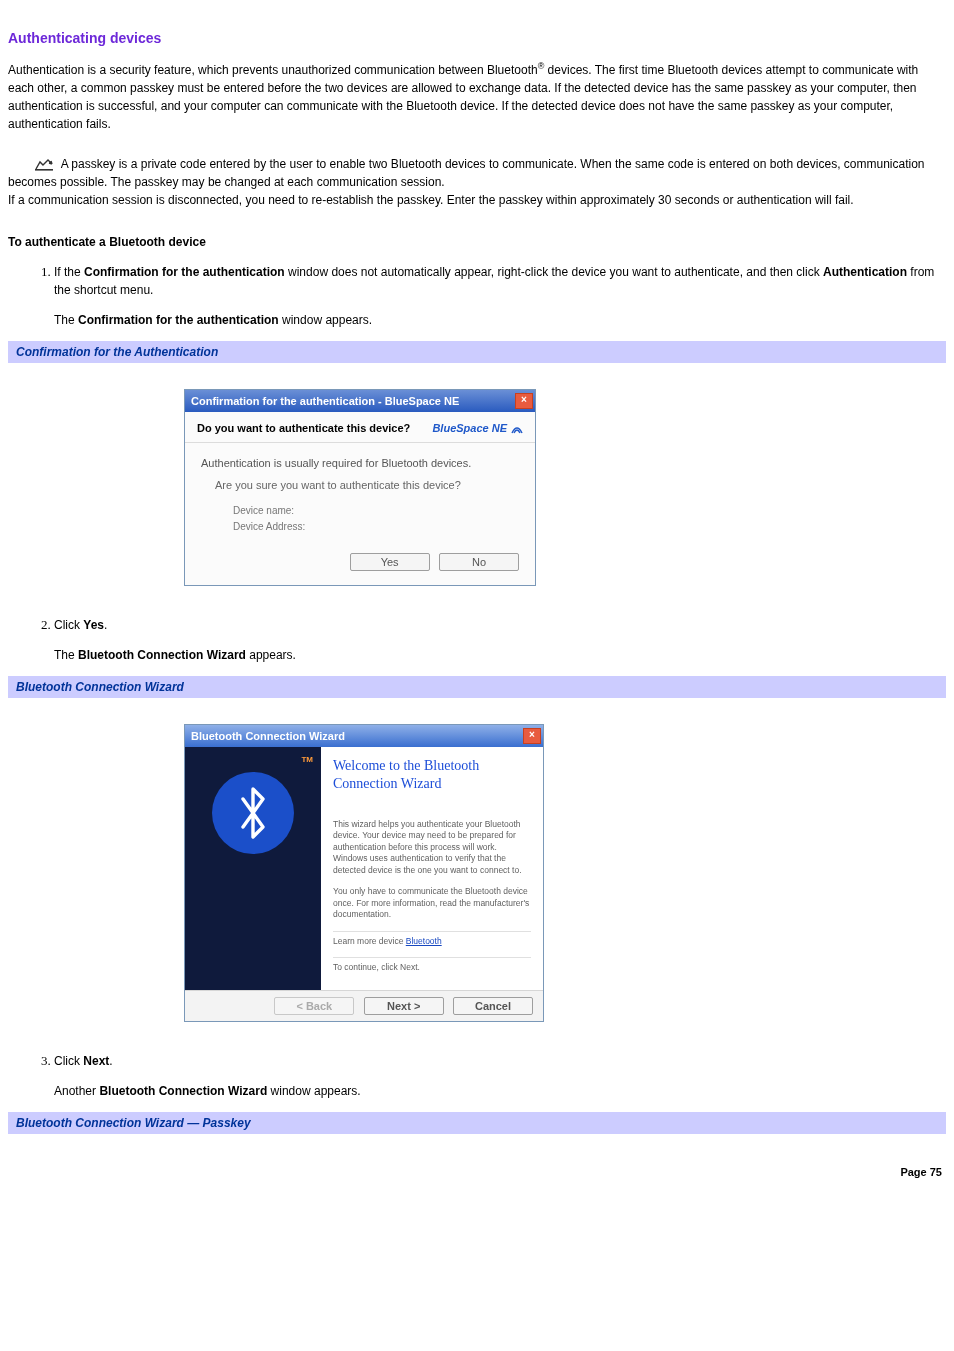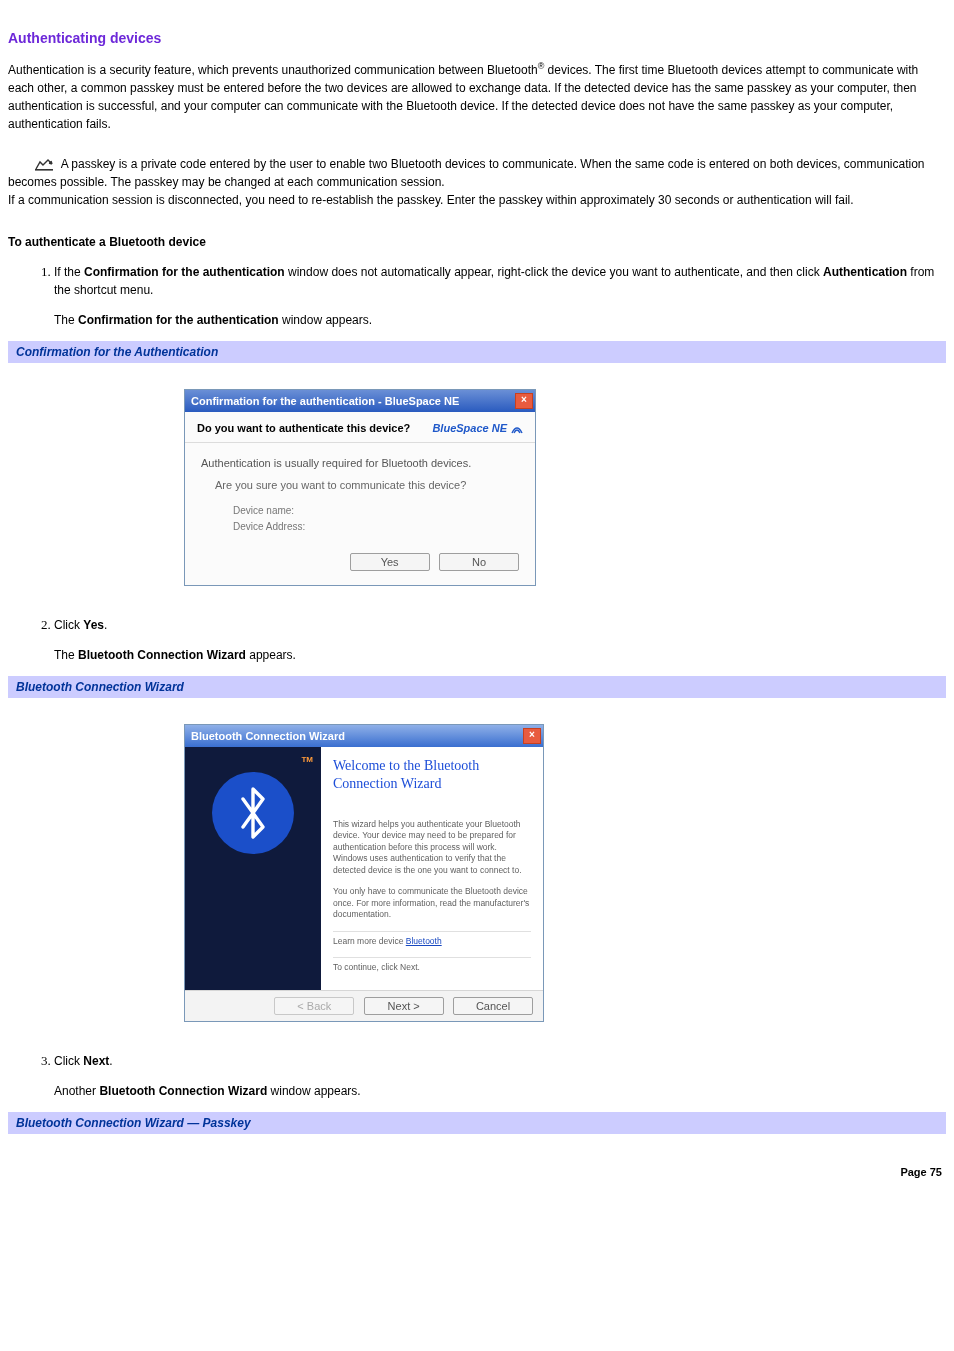--- a/index.html
+++ b/index.html
@@ -201,20 +201,21 @@
     line-height: 1.35;
     margin-bottom: 10px;
   }
   .dlg2-main .para a { color: #1848c0; text-decoration: underline; }
   .dlg2-sep { border-top: 1px solid #e0e0e0; margin: 4px 0; }
   .dlg2-buttons {
     border-top: 1px solid #d6d6d6;
     background: #f3f3f3;
     padding: 6px 10px;
     text-align: right;
+    font-weight: bold;
   }
 
   .page-footer {
     text-align: right;
     font-weight: bold;
     font-size: 11px;
     margin-top: 32px;
     padding-right: 4px;
   }
 </style>
@@ -264,21 +265,21 @@
       <span class="bluespace-logo">
         <span>BlueSpace NE</span>
         <svg viewBox="0 0 12 12">
             <path d="M1 11 Q6 1 11 11" stroke="#1f58c9" stroke-width="1.4" fill="none"></path>
             <path d="M3 11 Q6 5 9 11" stroke="#1f58c9" stroke-width="1.4" fill="none"></path>
           </svg>
       </span>
     </div>
     <div class="dlg1-body">
       <div class="line1">Authentication is usually required for Bluetooth devices.</div>
-      <div class="line2">Are you sure you want to communicate this device?</div>
+      <div class="line2">Are you sure you want to authenticate this device?</div>
       <div class="kv">Device name:</div>
       <div class="kv">Device Address:</div>
     </div>
     <div class="dlg1-buttons">
       <span class="winbtn">Yes</span>
       <span class="winbtn">No</span>
     </div>
   </div>
 </div>
 

